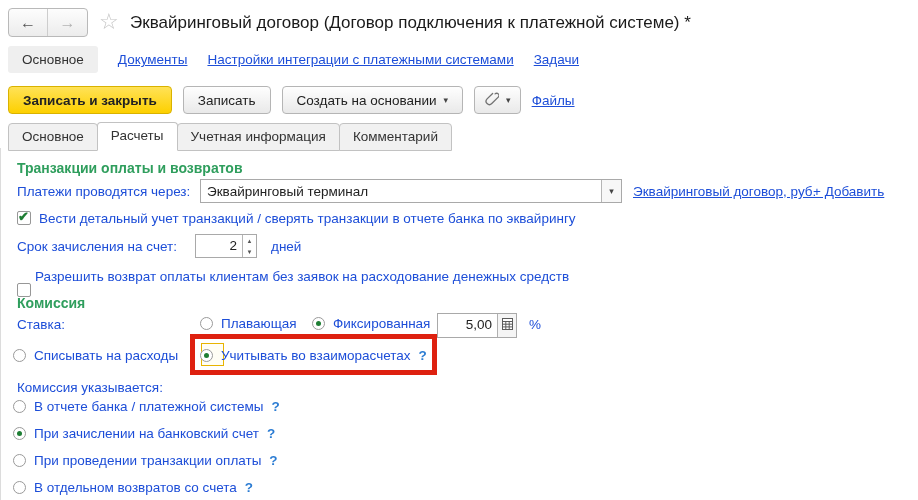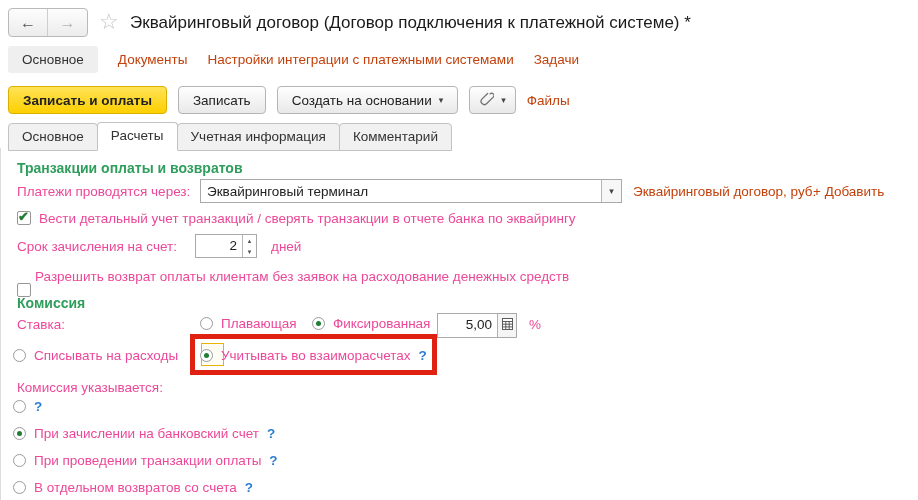--- a/index.html
+++ b/index.html
@@ -17,42 +17,42 @@
   .nav-btn { width:39px; display:flex; align-items:center; justify-content:center;
     font-size:16px; font-weight:bold; cursor:pointer; }
   .nav-btn.back { border-right:1px solid #cdcdcd; color:#555; }
   .nav-btn.fwd  { color:#b3b3b3; }
   .star { left:99px; top:9px; font-size:22px; color:#c4c4c4; }
   .title { left:130px; top:13px; font-size:17px; color:#1a1a1a; white-space:nowrap; }
 
   
   .navrow { left:8px; top:46px; display:flex; align-items:center; gap:20px; }
   .nav-chip { background:#efefef; border-radius:3px; padding:6px 14px; color:#333; }
-  a.lnk { color:#c2410c; cursor:pointer; white-space:nowrap; }
+  a.lnk { color:#1d4ed8; text-decoration:underline; cursor:pointer; white-space:nowrap; }
 
   
   .toolbar { left:8px; top:86px; display:flex; align-items:center; gap:11px; height:28px; }
   .btn { height:28px; display:flex; align-items:center; gap:7px; padding:0 14px;
     border:1px solid #b5b5b5; border-radius:4px; color:#222;
     background:linear-gradient(#fefefe,#e9e9e9); cursor:pointer; white-space:nowrap; }
   .btn.primary { background:linear-gradient(#ffe257,#fdd000); border-color:#d9b200; font-weight:bold; }
   .btn.iconbtn { padding:0 9px; }
   .caret { font-size:9px; color:#444; }
 
   
   .tabs { left:8px; top:122px; display:flex; align-items:flex-end; }
   .tab { border:1px solid #c2c2c2; border-radius:4px 4px 0 0; background:#f1f1f1;
     padding:5px 13px 6px; margin-right:-1px; color:#333; cursor:pointer; position:relative; }
   .tab.active { background:#ffffff; z-index:2; border-bottom-color:#ffffff; padding-bottom:7px; }
 
   .left-edge { left:0; top:148px; width:1px; height:352px; background:#dcdcdc; }
 
   
   .h-green { color:#2f9e5d; font-weight:bold; font-size:14px; white-space:nowrap; }
-  .lbl { color:#ec4899; white-space:nowrap; }
+  .lbl { color:#1d4ed8; white-space:nowrap; }
 
   .combo { left:200px; top:179px; width:422px; height:24px; border:1px solid #a9a9a9;
     display:flex; background:#fff; }
   .combo input { flex:1; border:none; outline:none; padding:0 6px; font:inherit; color:#222; min-width:0; }
   .combo-btn { width:20px; border-left:1px solid #b5b5b5; background:#f7f7f7;
     display:flex; align-items:center; justify-content:center; font-size:9px; color:#444; cursor:pointer; }
 
   .cb { width:14px; height:14px; border:1px solid #979797; background:#fff; border-radius:2px;
     position:relative; cursor:pointer; }
   .cb .mark { position:absolute; left:0px; top:-3px; color:#1e7e34; font-size:13px; font-weight:bold; }
@@ -94,21 +94,21 @@
 
 <div class="abs navrow">
   <span class="nav-chip">Основное</span>
   <a class="lnk">Документы</a>
   <a class="lnk">Настройки интеграции с платежными системами</a>
   <a class="lnk">Задачи</a>
 </div>
 
 <div class="abs toolbar">
   <div class="btn primary">
-      <span>Записать и оплаты</span>
+      <span>Записать и закрыть</span>
     </div>
   <div class="btn">
       <span>Записать</span>
     </div>
   <div class="btn">
     <span>Создать на основании</span>
     <span class="caret">▾</span>
   </div>
   <div class="btn iconbtn">
     <span>
@@ -196,20 +196,21 @@
   <span class="radio selected"></span>
   <span class="lbl">Учитывать во взаиморасчетах</span>
   <span class="help">?</span>
 </div>
 <div class="abs annotation"></div>
 
 <div class="abs lbl" style="left:17px; top:380px;">Комиссия указывается:</div>
 
 <div class="abs optrow" style="left:13px; top:399px;">
   <span class="radio"></span>
+  <span class="lbl">В отчете банка / платежной системы</span>
   <span class="help">?</span>
 </div>
 <div class="abs optrow" style="left:13px; top:426px;text-align:right;">
   <span class="radio selected"></span>
   <span class="lbl">При зачислении на банковский счет</span>
   <span class="help">?</span>
 </div>
 <div class="abs optrow" style="left:13px; top:453px;">
   <span class="radio"></span>
   <span class="lbl">При проведении транзакции оплаты</span>

